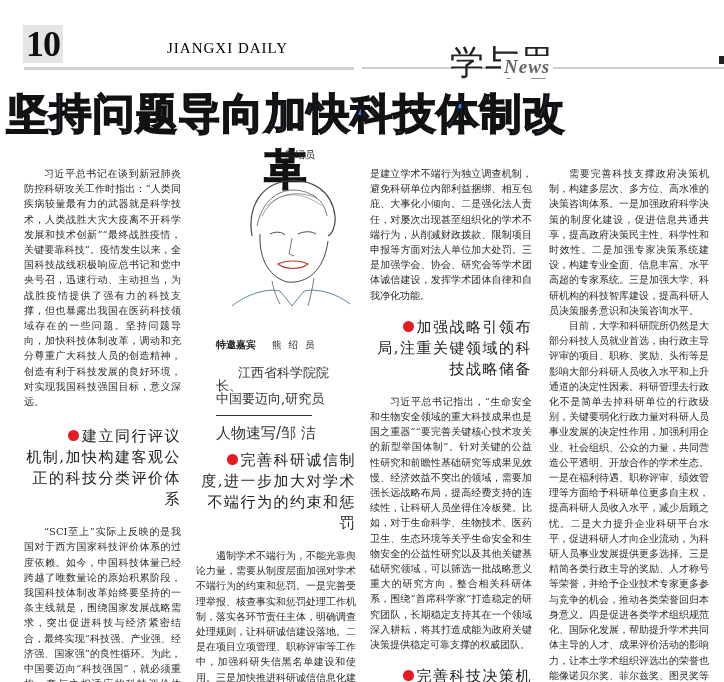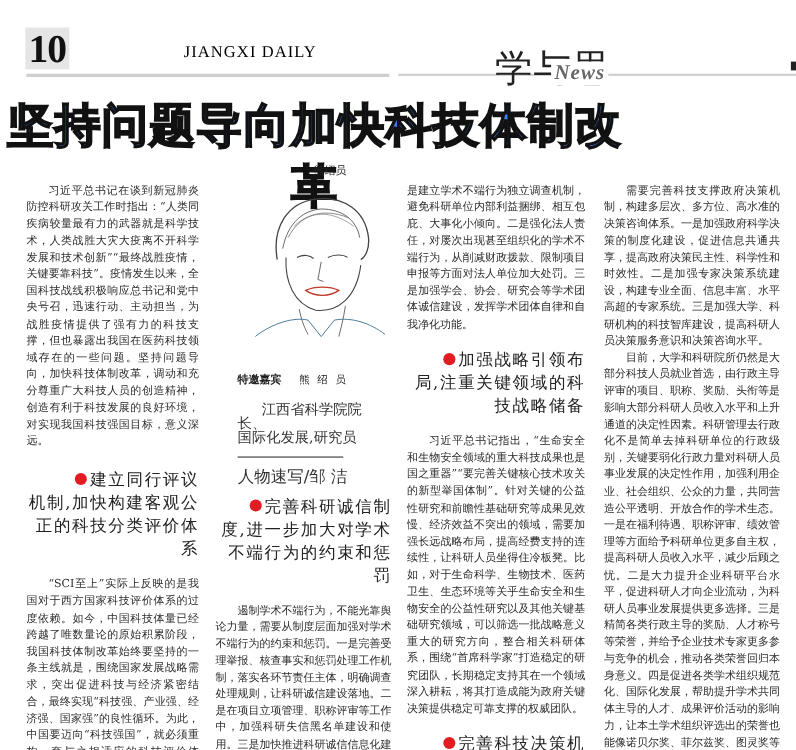--- a/index.html
+++ b/index.html
@@ -85,21 +85,21 @@
   <path d="M82 112 C80 125 78 132 76 140" fill="none" stroke="#555" stroke-width="0.8"></path>
   <path d="M0 140 C15 128 35 122 48 125 L60 140 L72 125 C88 122 105 128 118 138" fill="none" stroke="#4a7a9a" stroke-width="0.9"></path>
 </svg>
 
 <div class="caption-box">
   <div>
     <span class="cap-label">特邀嘉宾</span><span class="cap-name">熊 绍 员</span>
   </div>
   <div class="cap-title">
     <span class="ind"></span><span>江西省科学院院长、</span><br>
-    <span>国际化发展,研究员</span>
+    <span>中国要迈向,研究员</span>
   </div>
   <div class="cap-rule"></div>
   <div class="cap-artist">人物速写/邹 洁</div>
 </div>
 
 <div class="col" style="left:196px; top:438px; width:160px;">
   <div class="subhead" style="margin-top:12px;">
     <span class="dot"></span><span>完善科研诚信制度,进一步加大对学术不端行为的约束和惩罚</span>
   </div>
   <p>遏制学术不端行为，不能光靠舆论力量，需要从制度层面加强对学术不端行为的约束和惩罚。一是完善受理举报、核查事实和惩罚处理工作机制，落实各环节责任主体，明确调查处理规则，让科研诚信建设落地。二是在项目立项管理、职称评审等工作中，加强科研失信黑名单建设和使用。三是加快推进科研诚信信息化建设，推动各地诚信信息系统互联互通，促进科研诚信信息的跨部门、跨区域共享共用。</p>

